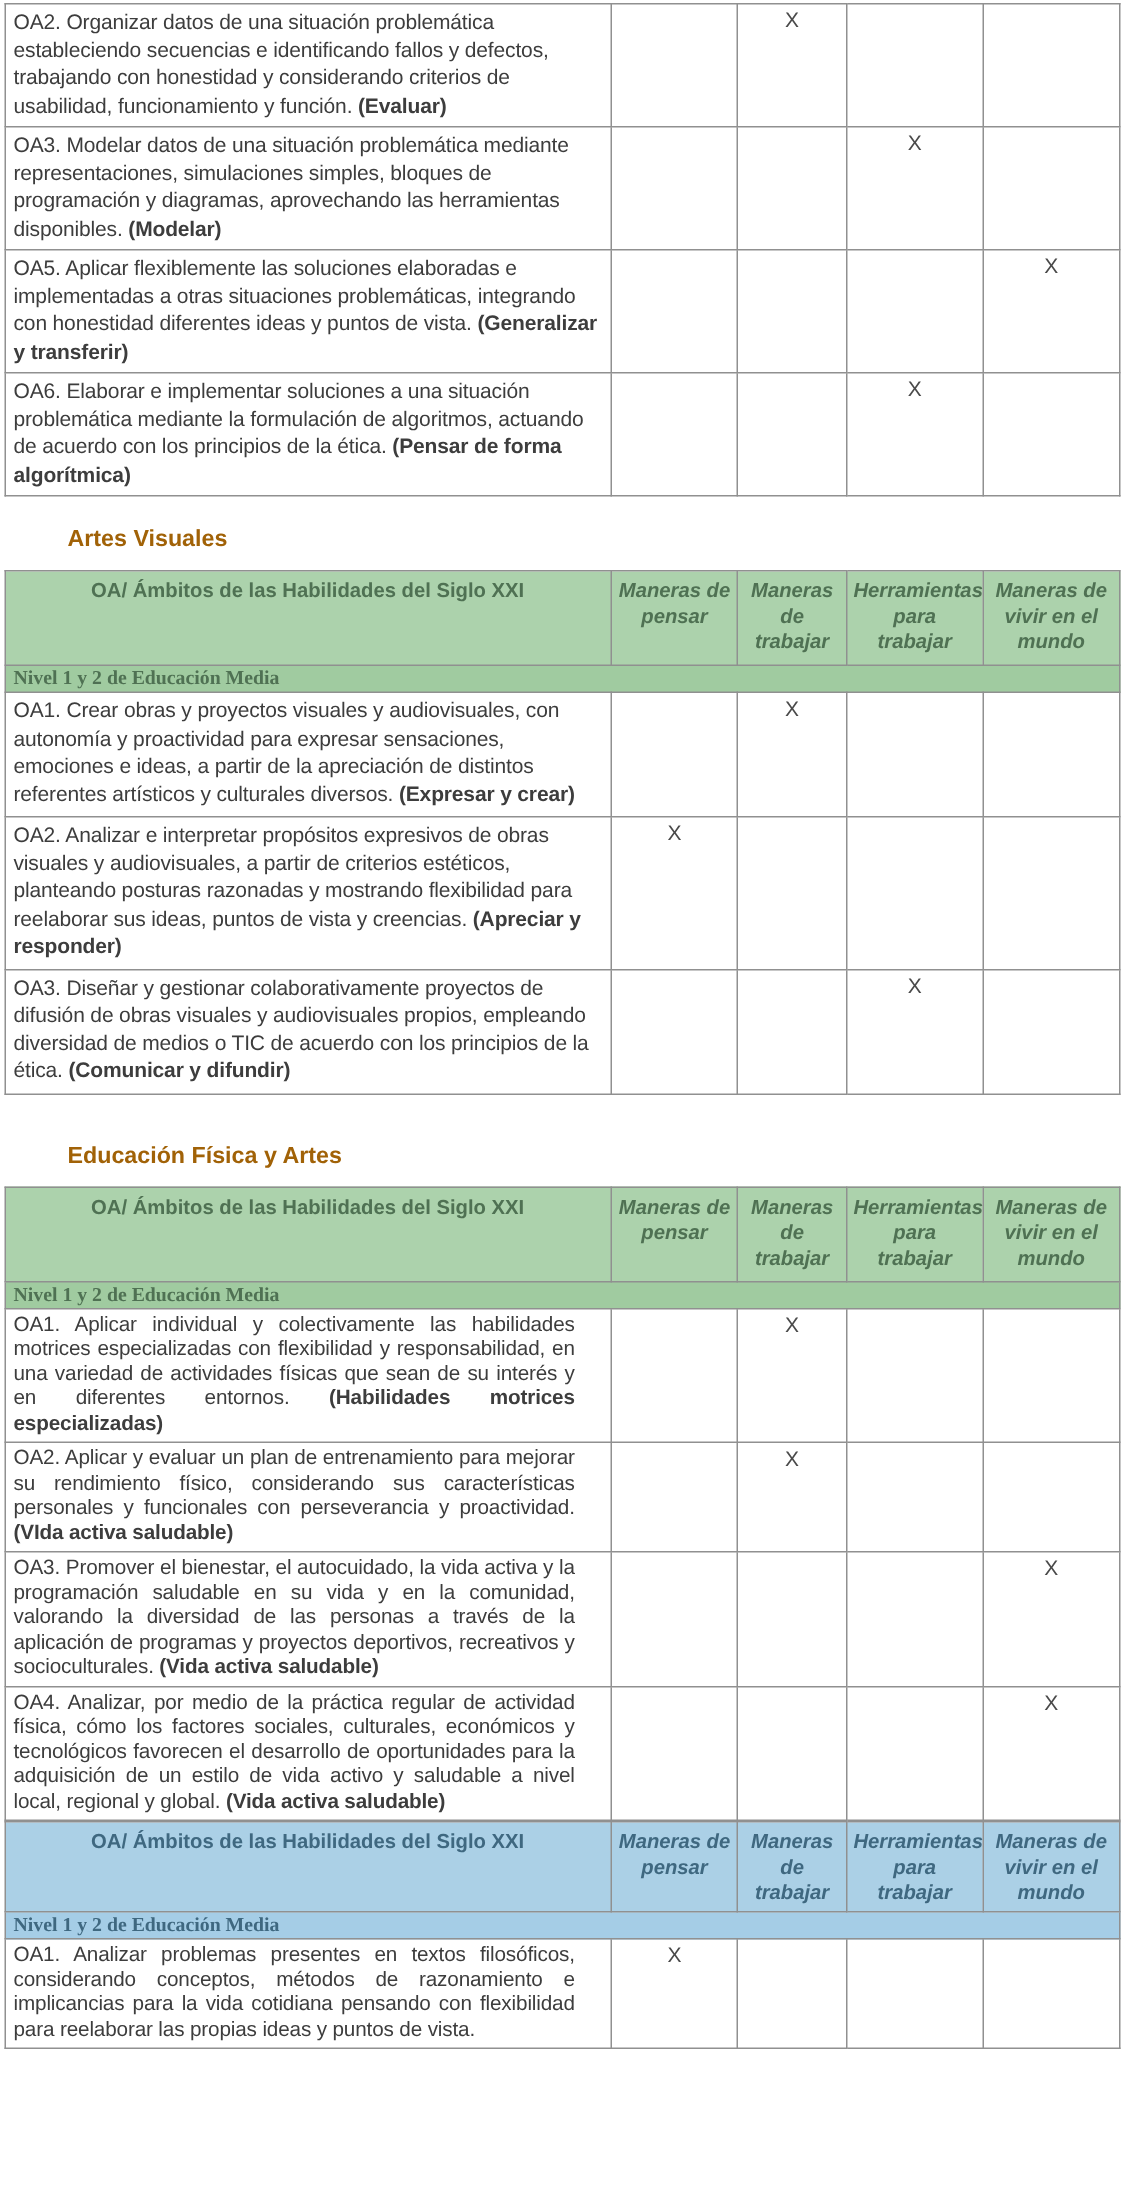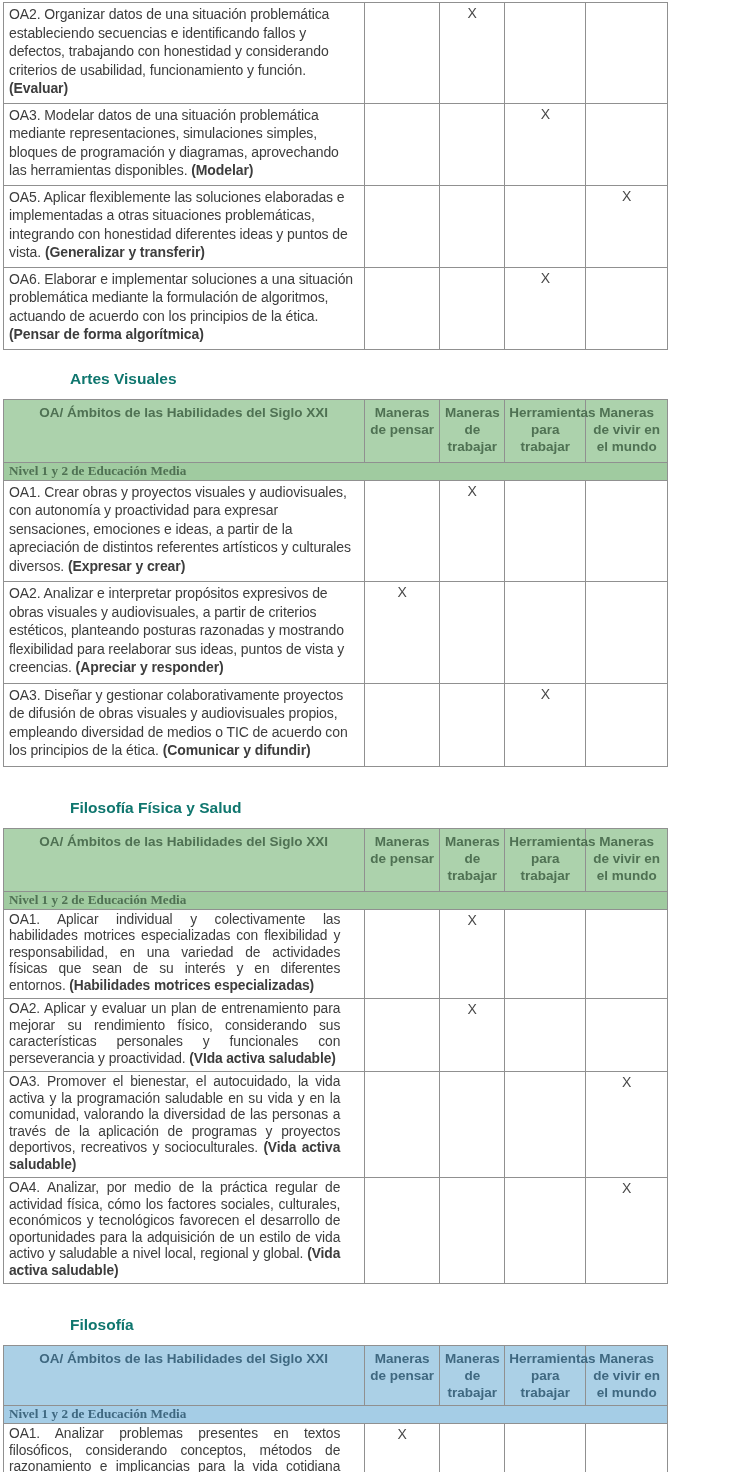--- a/index.html
+++ b/index.html
@@ -6,21 +6,21 @@
   body{
     width:750px;height:1472px;overflow:hidden;
     background:#ffffff;color:#3d3d3d;
     font-family:"Liberation Sans",sans-serif;
   }
   .page{padding:2px 2px 0 3px;}
 
   
   table.oa-table{
     border-collapse:collapse;table-layout:fixed;
-    width:665px;
+    width:744px;
   }
   table.oa-table td,table.oa-table th{
     border:1px solid #909090;
     vertical-align:top;
   }
   td.desc{
     font-size:14px;line-height:18.5px;letter-spacing:-0.1px;
     padding:2px 8px 4px 5px;text-align:left;
   }
   .justify td.desc{
@@ -31,21 +31,21 @@
   td.mark{
     text-align:center;padding-top:2px;
     font-size:14px;color:#4a4a4a;
   }
 
   
   .themed thead th{
     font-weight:bold;font-size:13.5px;line-height:17px;
   }
   .themed thead th.oa-col{text-align:center;padding:4px 6px 4px 5px;}
-  .themed thead th.skill-col{text-align:center;padding:4px 4px;}
+  .themed thead th.skill-col{text-align:center;padding:4px 4px;font-style:italic;}
   .green thead th{background:#acd2ac;color:#4f7153;}
   .blue  thead th{background:#abd0e6;color:#3f6880;}
   .green thead th{height:54px;}
   .blue  thead th{height:42px;}
   tr.nivel td{
     font-weight:bold;font-size:13.2px;line-height:14px;
     padding:1px 6px 2px 5px;
     font-family:Liberation Serif, serif;
   }
   .green tr.nivel td{background:#a0cba0;color:#4f7153;}
@@ -54,22 +54,22 @@
   
   .t-top  td.desc{padding-bottom:5px;}
   .t-artes td.desc{padding-bottom:6px;margin-top:40px;}
 
   
   h1.doc-h1{
     color:#2e74b5;font-size:17px;font-weight:bold;
     margin:26px 0 0 42px;line-height:19px;
   }
   h2.doc-h2{
-    color:#0f766e;font-size:15.5px;font-weight:bold;
-    margin:32px 0 12px 67px;line-height:17px;
+    color:#a16207;font-size:15.5px;font-weight:bold;
+    margin:32px 0 12px 42px;line-height:17px;
   }
   h2.doc-h2.first{margin-top:20px;}
 </style>
 </head>
 <body>
 
 <div class="page">
 
   <table id="table-top" class="oa-table t-top">
       <colgroup>
@@ -151,21 +151,21 @@
         <tr>
           <td class="desc"><span>OA3. Diseñar y gestionar colaborativamente proyectos de difusión de obras visuales y audiovisuales propios, empleando diversidad de medios o TIC de acuerdo con los principios de la ética. </span><b class="tail">(Comunicar y difundir)</b></td>
           <td class="mark"></td>
           <td class="mark"></td>
           <td class="mark">X</td>
           <td class="mark"></td>
         </tr>
       </tbody>
     </table>
 
-  <h2 class="doc-h2">Filosofía Física y Salud</h2>
+  <h2 class="doc-h2">Educación Física y Artes</h2>
   <table id="table-ef" class="oa-table themed green justify">
       <colgroup>
         <col style="width: 54.4%;">
         <col style="width: 11.3%;">
         <col style="width: 9.8%;">
         <col style="width: 12.2%;">
         <col style="width: 12.3%;">
       </colgroup>
       <thead>
         <tr>
@@ -204,21 +204,20 @@
         <tr>
           <td class="desc"><span>OA4. Analizar, por medio de la práctica regular de actividad física, cómo los factores sociales, culturales, económicos y tecnológicos favorecen el desarrollo de oportunidades para la adquisición de un estilo de vida activo y saludable a nivel local, regional y global. </span><b class="tail">(Vida activa saludable)</b></td>
           <td class="mark"></td>
           <td class="mark"></td>
           <td class="mark"></td>
           <td class="mark">X</td>
         </tr>
       </tbody>
     </table>
 
-  <h2 class="doc-h2">Filosofía</h2>
   <table id="table-filosofia" class="oa-table themed blue justify">
       <colgroup>
         <col style="width: 54.4%;">
         <col style="width: 11.3%;">
         <col style="width: 9.8%;">
         <col style="width: 12.2%;">
         <col style="width: 12.3%;">
       </colgroup>
       <thead>
         <tr>

